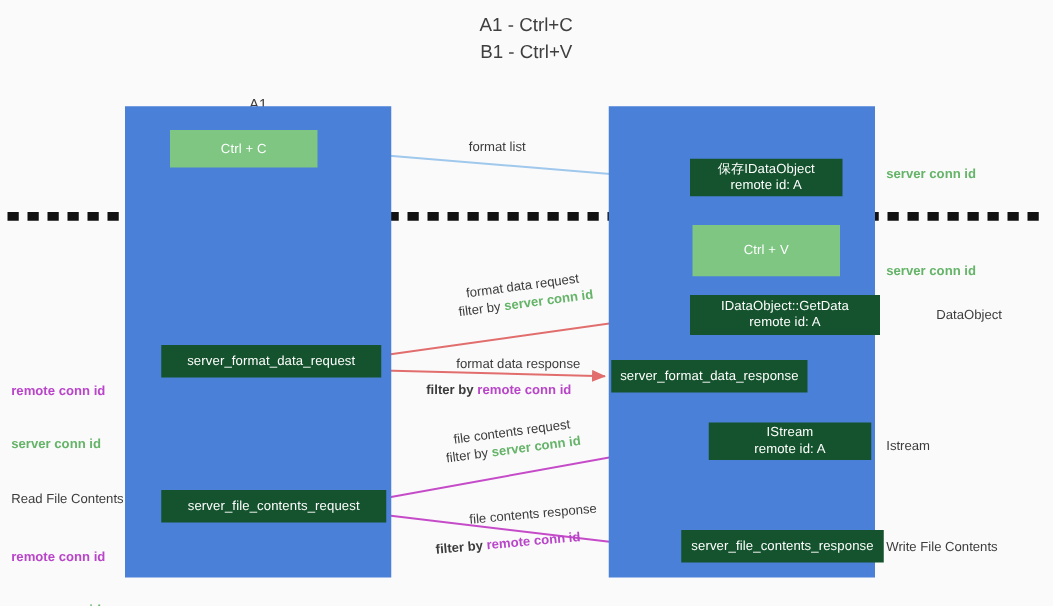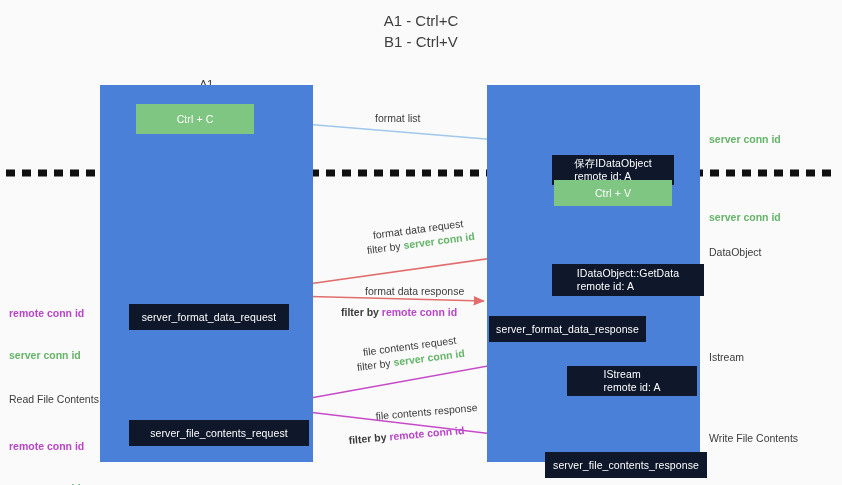--- a/index.html
+++ b/index.html
@@ -58,49 +58,50 @@
   
   .box {
     box-sizing: border-box;
     display: flex;
     flex-direction: column;
     align-items: center;
     justify-content: center;
     color: #ffffff;
     font-size: 10.5px;
     line-height: 13px;
+    text-align: center;
     white-space: pre;
     letter-spacing: .1px;
   }
   .box.green { background: #7ec682; }
-  .box.orange { background: #0f172a; margin-top: 28px; }
+  .box.orange { background: #14532d; }
 
   #boxCtrlC { left: 136px; top: 104px; width: 118px; height: 30px; }
   #boxSaveIDO { left: 552px; top: 127px; width: 122px; height: 30px; }
-  #boxCtrlV { left: 554px; top: 180px; width: 118px; height: 26px; }
+  #boxCtrlV { left: 554px; top: 180px; width: 118px; height: 41px; }
   #boxGetData { left: 552px; top: 236px; width: 152px; height: 32px; }
-  #boxFmtReq { left: 129px; top: 276px; width: 160px; height: 26px; }
+  #boxFmtReq { left: 129px; top: 276px; width: 176px; height: 26px; }
   #boxFmtResp { left: 489px; top: 288px; width: 157px; height: 26px; }
   #boxIStream { left: 567px; top: 338px; width: 130px; height: 30px; }
   #boxFileReq { left: 129px; top: 392px; width: 180px; height: 26px; }
   #boxFileResp { left: 545px; top: 424px; width: 162px; height: 26px; }
 
   
   .side-label {
     font-size: 10.5px;
     line-height: 14px;
     white-space: pre;
     color: #3c3c3c;
   }
   .green-txt { color: #65b469; font-weight: bold; }
   .purple-txt { color: #b945c9; font-weight: bold; }
 
   #srvConn1 { left: 709px; top: 132px; }
   #srvConn2 { left: 709px; top: 210px; }
-  #lblDataObject { left: 709px; top: 245px; }
+  #lblDataObject { left: 749px; top: 245px; }
   #lblIStream   { left: 709px; top: 350px; }
   #lblWriteFile { left: 709px; top: 431px; }
 
   
   #leftConn1 { left: 9px; top: 278px; text-align: left; }
   #lblReadFile { left: 9px; top: 392px; }
   #leftConn2 { left: 9px; top: 411px; text-align: left; }
 
   
   .edge-label {

